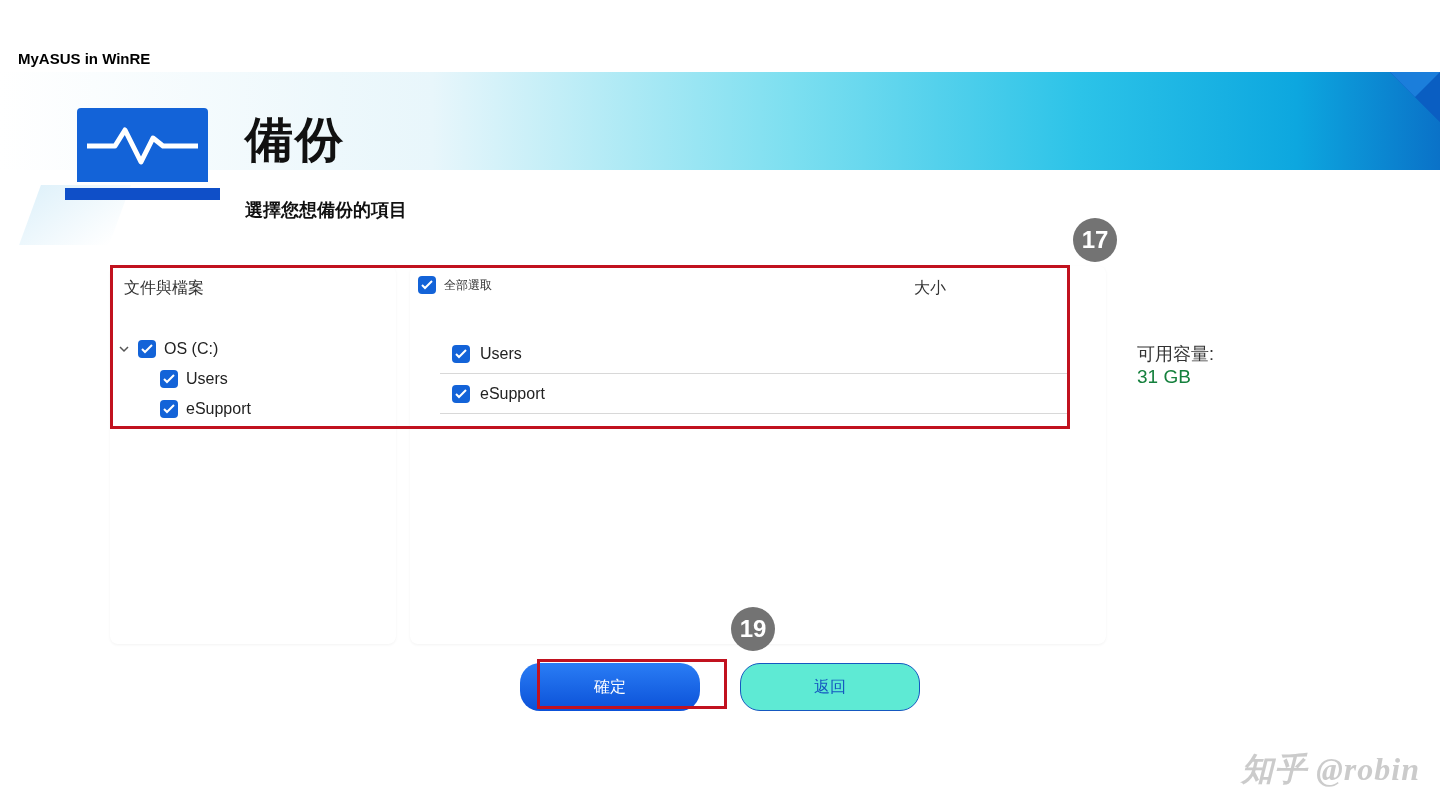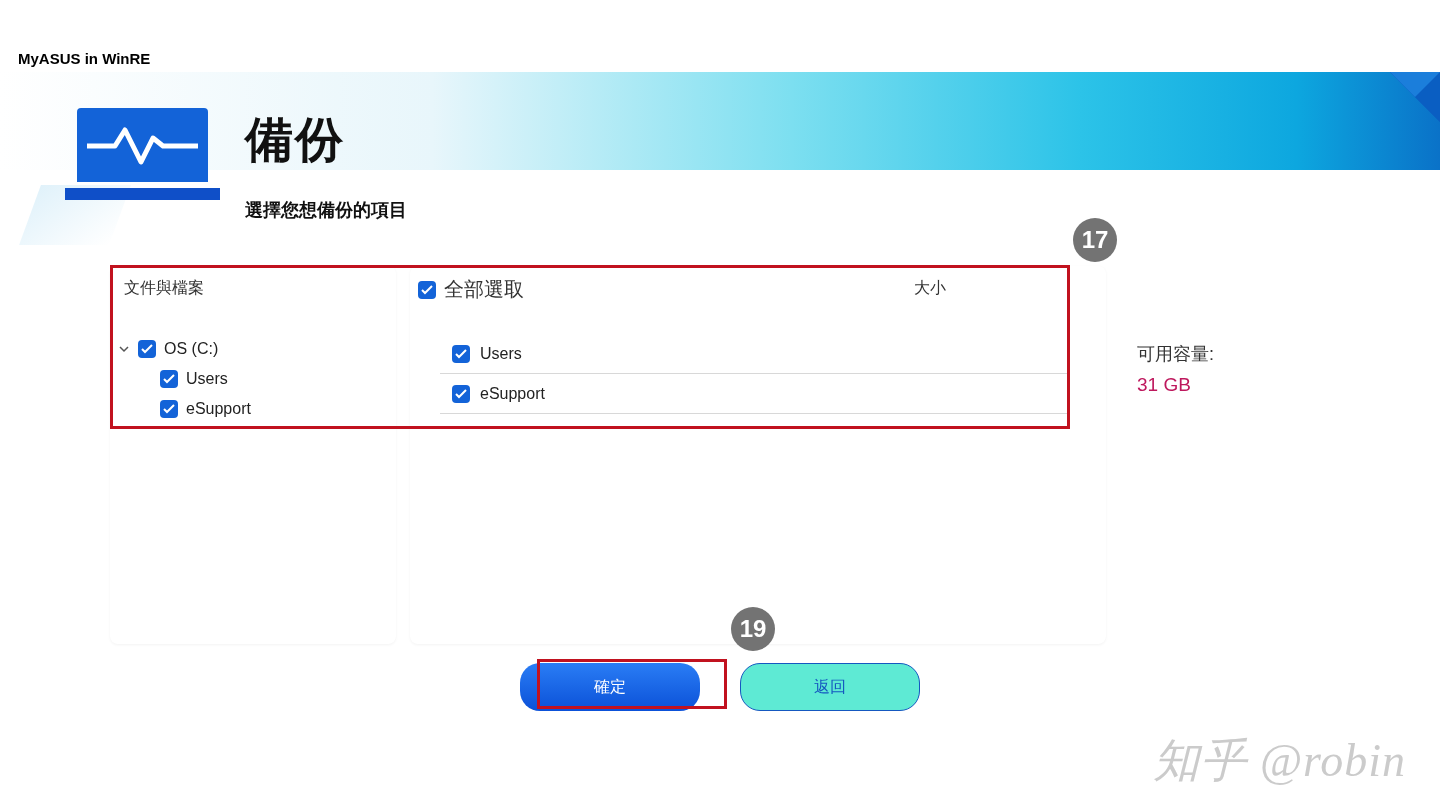--- a/index.html
+++ b/index.html
@@ -12,44 +12,44 @@
   .logo-base { position: absolute; left: 0; bottom: 0; width: 155px; height: 12px; background: #0f4fc8; }
   .logo-screen { position: absolute; left: 12px; top: 0; width: 131px; height: 74px; background: #1363d8; border-radius: 4px 4px 0 0; }
   .logo-screen svg { position: absolute; left: 10px; top: 18px; }
   .page-title { position: absolute; left: 245px; top: 108px; font-size: 48px; font-weight: 700; color: #111; letter-spacing: 2px; }
   .page-sub   { position: absolute; left: 245px; top: 198px; font-size: 18px; font-weight: 700; color: #111; }
   .panels { position: absolute; left: 110px; top: 266px; width: 1000px; height: 378px; }
   .panel-left  { position: absolute; left: 0;   top: 0; width: 286px; height: 378px; background: #fff; border-radius: 8px; box-shadow: 0 1px 3px rgba(0,0,0,0.05); }
   .panel-right { position: absolute; left: 300px; top: 0; width: 696px; height: 378px; background: #fff; border-radius: 8px; box-shadow: 0 1px 3px rgba(0,0,0,0.05); }
   .headers-row { position: absolute; left: 0; top: 0; width: 100%; height: 44px; }
   .hdr-docs  { position: absolute; left: 14px; top: 12px; font-size: 16px; color: #333; }
-  .hdr-all   { position: absolute; left: 308px; top: 10px; display: flex; align-items: center; gap: 8px; font-size: 20px; color: #333; }
+  .hdr-all   { position: absolute; left: 308px; top: 10px; display: flex; align-items: center; gap: 8px; font-size: 12px; color: #333; }
   .hdr-size  { position: absolute; left: 804px; top: 12px; font-size: 16px; color: #333; }
   .chk { width: 18px; height: 18px; border-radius: 4px; background: #1363d8; display: inline-flex; align-items: center; justify-content: center; flex-shrink: 0; }
   .chk svg { width: 12px; height: 10px; }
   .tree { position: absolute; left: 8px; top: 68px; font-size: 16px; color: #222; }
   .tree-row { display: flex; align-items: center; gap: 8px; height: 30px; }
   .tree-caret { width: 12px; display:flex; justify-content:center; }
   .tree-row.child { padding-left: 42px; }
   .detail-list { position: absolute; left: 330px; top: 68px; width: 630px; font-size: 16px; color: #222; }
   .detail-row { display:flex; align-items:center; gap: 10px; height: 40px; border-bottom: 1px solid #d8d8d8; padding-left: 12px; }
   .highlight-box { position: absolute; border: 3px solid #c1121f; pointer-events: none; }
   .hl-17 { left: 110px; top: 265px; width: 960px; height: 164px; }
   .hl-18 { left: 537px; top: 659px; width: 190px; height: 50px; }
   .callout { position: absolute; width: 44px; height: 44px; border-radius: 50%; background: #737373; color: #fff; font-weight: 700; font-size: 24px; display:flex; align-items:center; justify-content:center; }
   .co-17 { left: 1073px; top: 218px; }
   .co-18 { left: 731px; top: 607px; }
   .cap-block { position: absolute; left: 1137px; top: 330px; }
   .cap-label { font-size: 18px; color: #333; margin-top: 12px; }
-  .cap-value { font-size: 19px; color: #be185d; margin-top: 8px; }
+  .cap-value { font-size: 19px; color: #15803d; }
   .buttons { position: absolute; left: 0; top: 663px; width: 1440px; display:flex; justify-content:center; gap: 40px; }
   .btn { width: 180px; height: 48px; border-radius: 20px; font-size: 16px; display:flex; align-items:center; justify-content:center; cursor:pointer; }
   .btn-primary { background: linear-gradient(180deg, #2a7df5, #0b51d8); color: #fff; border: none; }
   .btn-secondary { background: #5eead4; color: #1558c0; border: 1.5px solid #1558c0; }
-  .watermark { position: absolute; right: 34px; bottom: 18px; font-size: 46px; font-style: italic; font-weight: 400; color: rgba(160,160,160,0.55); letter-spacing: 1px; font-family: Georgia, "Times New Roman", serif; }
+  .watermark { position: absolute; right: 20px; bottom: 18px; font-size: 32px; font-style: italic; font-weight: 700; color: rgba(160,160,160,0.55); letter-spacing: 1px; font-family: Georgia, "Times New Roman", serif; }
   .wm-logo { display:inline-block; vertical-align: middle; margin-right: 14px; font-style: normal; }
   .fade-corner { position:absolute; left:30px; top:185px; width:90px; height:60px; background: linear-gradient(135deg, rgba(0,145,215,0.12), rgba(0,145,215,0)); transform: skewX(-20deg); pointer-events:none; }
 </style>
 </head>
 <body>
 
 <div class="app-title">MyASUS in WinRE</div>
 
 <div class="hero">
   <div class="hero-corner">

